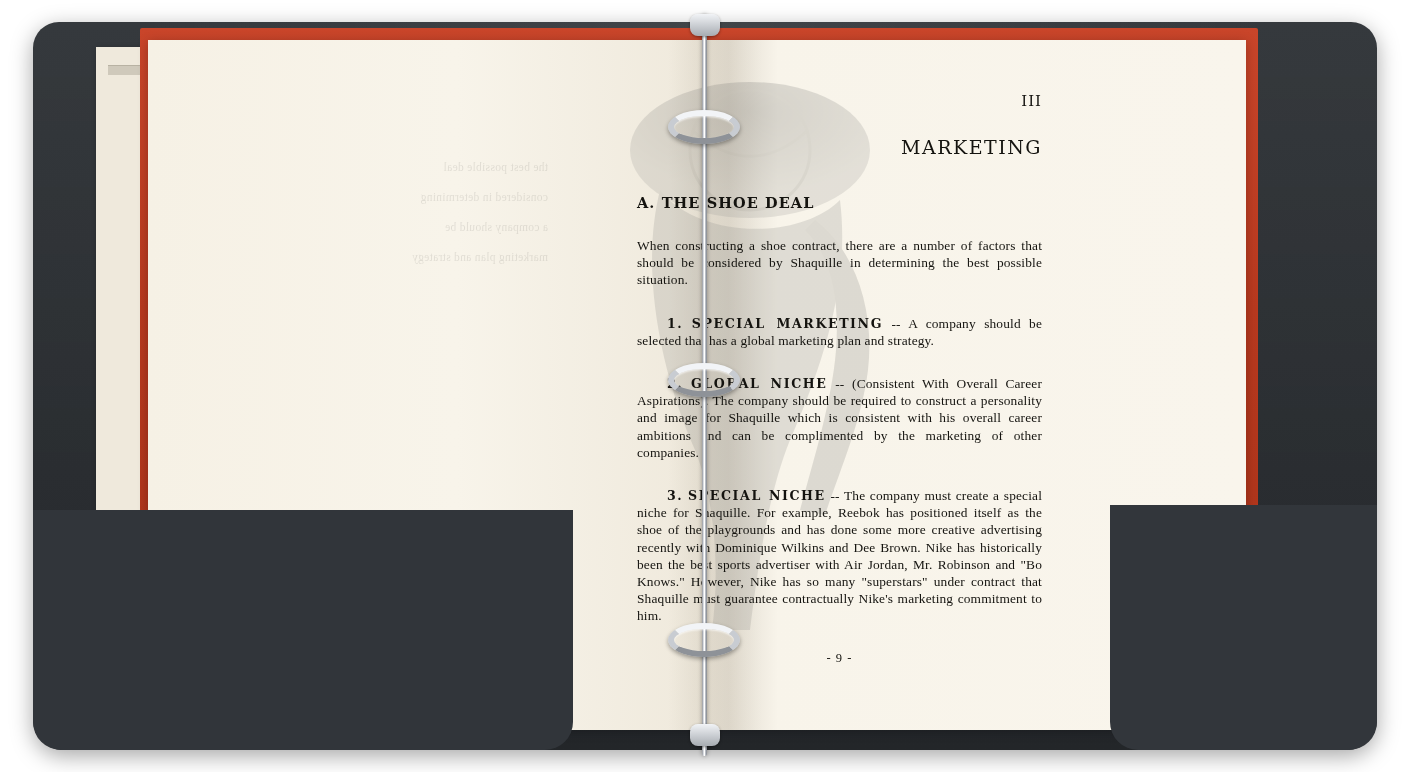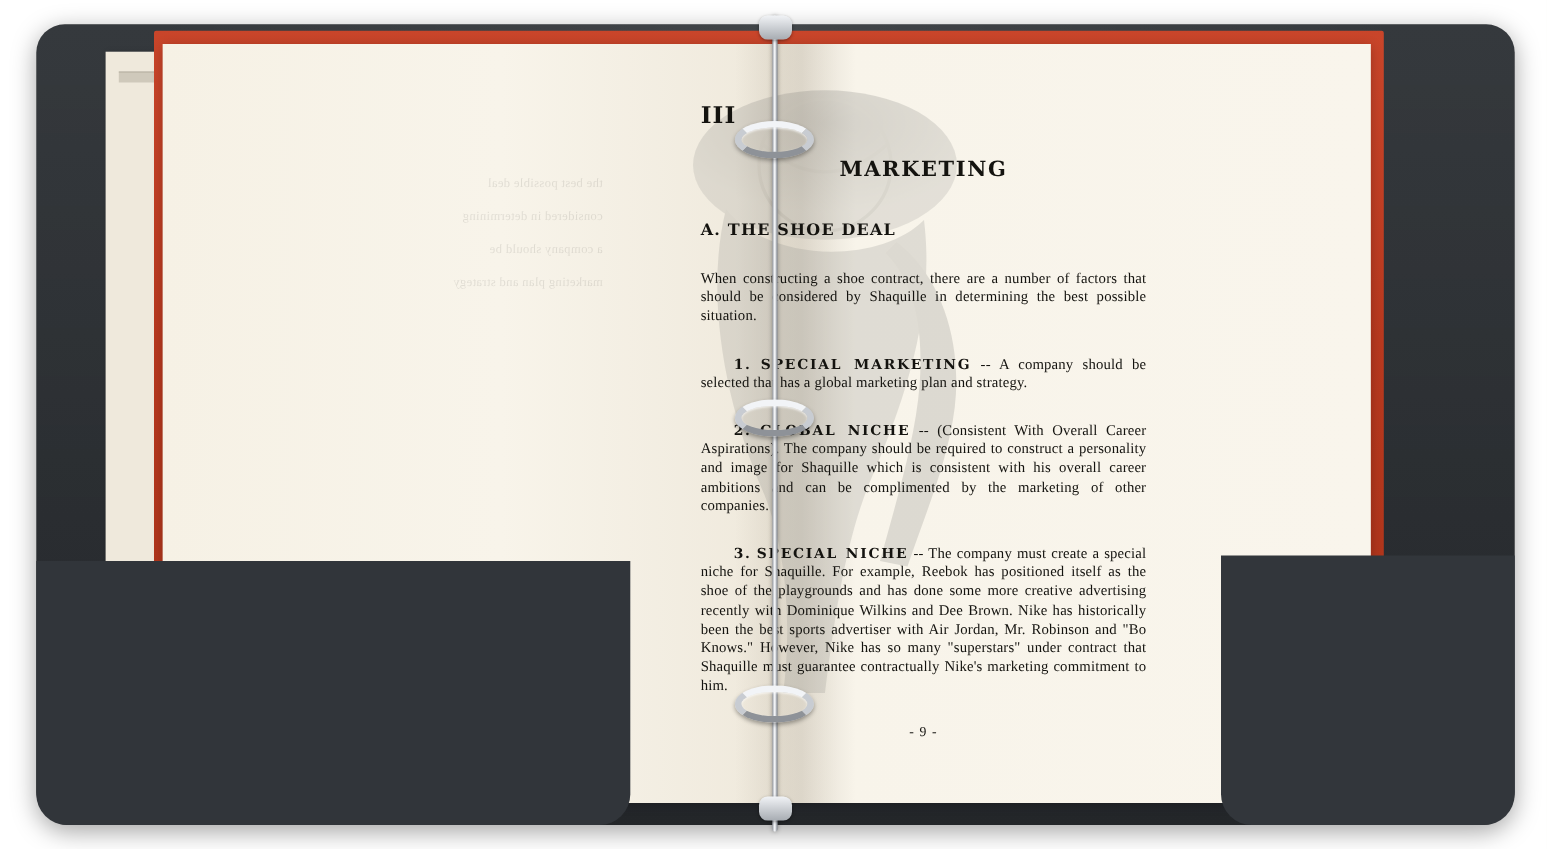--- a/index.html
+++ b/index.html
@@ -132,31 +132,31 @@
 
   
   .page-content {
     position: absolute;
     left: 637px;
     top: 92px;
     width: 405px;
     color: #14130f;
   }
   .chapter-num {
-    text-align: left;
+    text-align: right;
     font-family: "DejaVu Serif", serif;
-    font-weight: bold;
-    font-size: 21px;
+    font-weight: normal;
+    font-size: 15px;
     letter-spacing: 1px;
     margin: 0 0 26px 0;
   }
   .chapter-title {
-    text-align: center;
+    text-align: right;
     font-family: "DejaVu Serif", serif;
-    font-weight: bold;
+    font-weight: normal;
     font-size: 19px;
     letter-spacing: 1.5px;
     margin: 0 0 36px 0;
   }
 
   .section-head {
     font-family: "DejaVu Serif", serif;
     font-weight: bold;
     font-size: 14.5px;
     letter-spacing: 1.1px;

